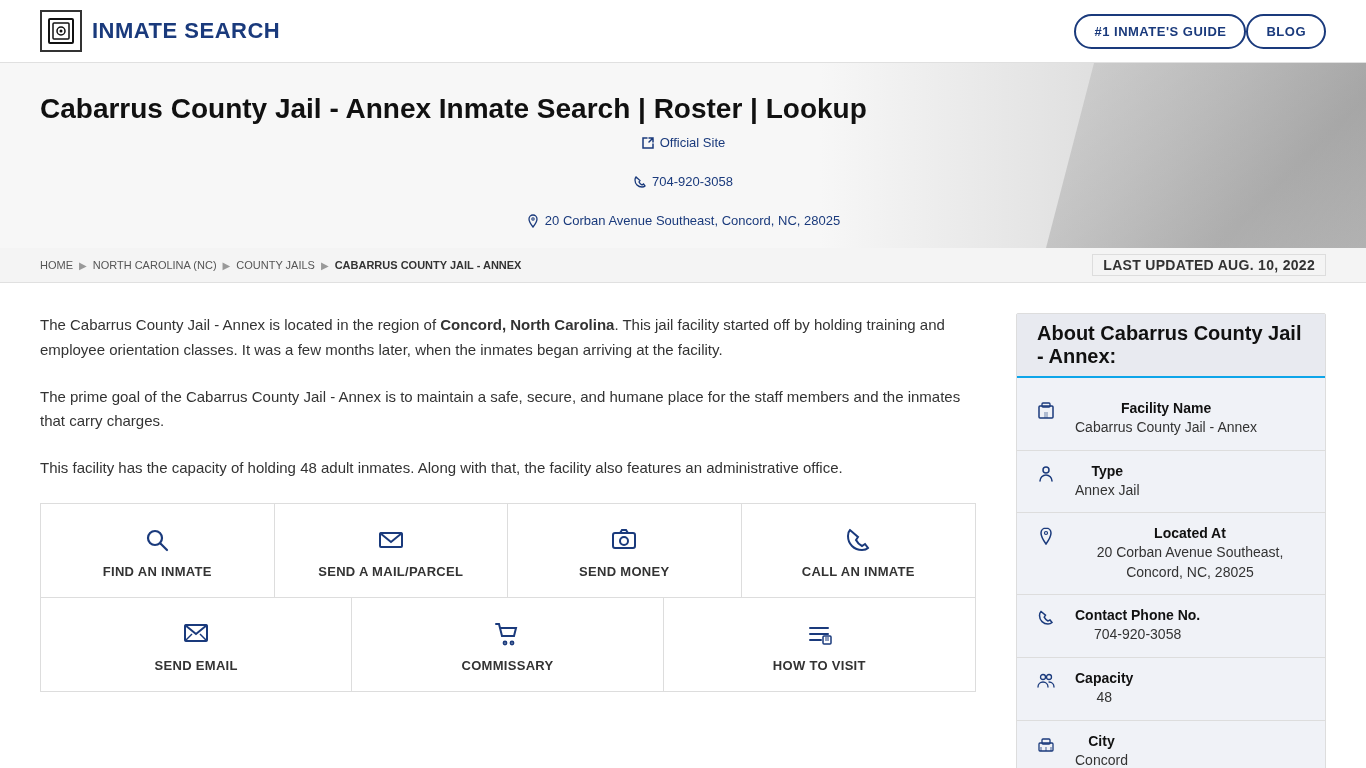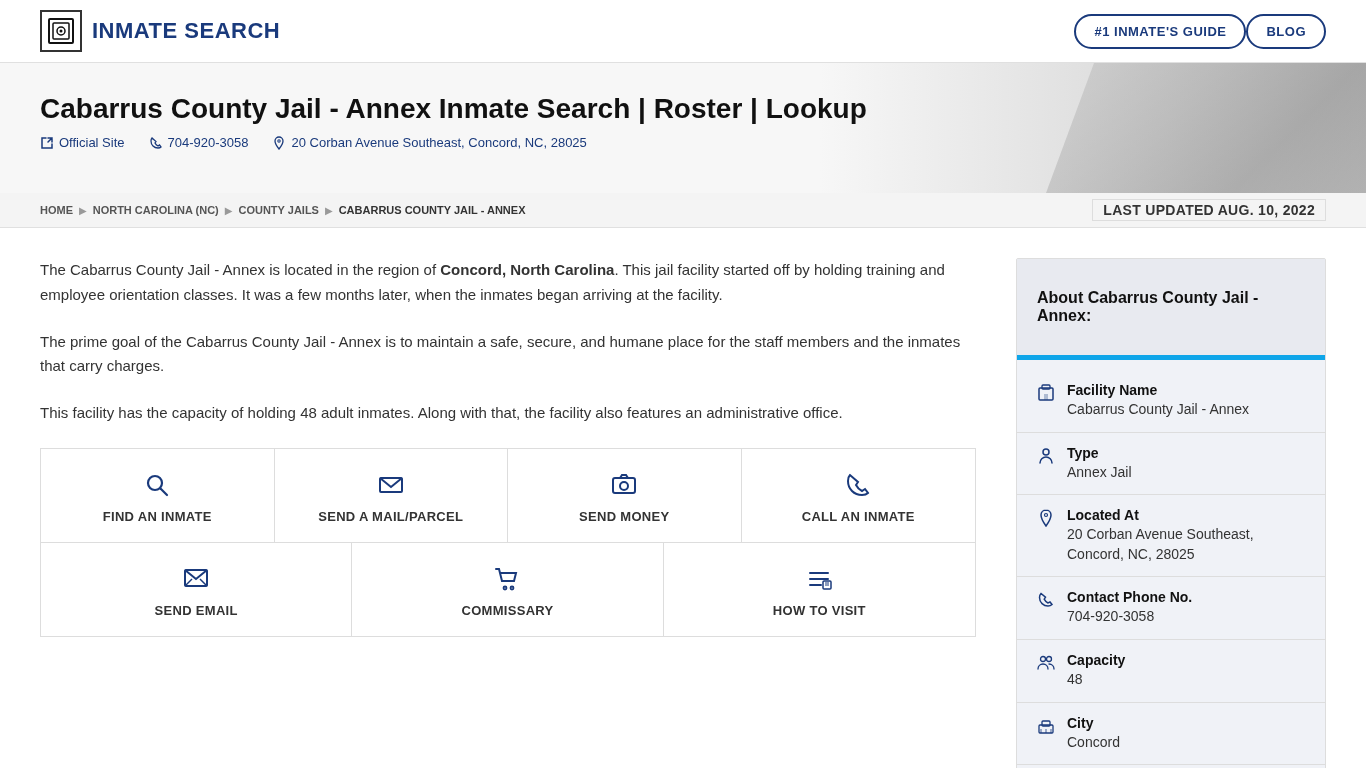--- a/index.html
+++ b/index.html
@@ -80,20 +80,21 @@
       z-index: 1;
     }
     .hero-meta {
       display: flex;
       gap: 24px;
       align-items: center;
       font-size: 13px;
       color: #444;
       position: relative;
       z-index: 1;
+      flex-direction: column;
     }
     .hero-meta-item {
       display: flex;
       align-items: center;
       gap: 5px;
       color: #1a3a7c;
       text-decoration: none;
     }
     .hero-meta-item svg { flex-shrink: 0; }
 
@@ -101,21 +102,21 @@
     .breadcrumb-bar {
       background: #f4f4f4;
       padding: 6px 40px;
       display: flex;
       align-items: center;
       gap: 6px;
       font-size: 11px;
       color: #555;
       border-bottom: 1px solid #e0e0e0;
     }
-    .breadcrumb-bar a { color: #555; text-decoration: none; font-weight: bold; }
+    .breadcrumb-bar a { color: #555; text-decoration: none; }
     .breadcrumb-sep { color: #999; font-size: 10px; }
     .breadcrumb-current { color: #333; font-weight: 600; }
     .last-updated {
       margin-left: auto;
       background: #f4f4f4;
       border: 1px solid #ddd;
       padding: 2px 10px;
       font-size: 14px;
       font-weight: 700;
       color: #333;
@@ -185,34 +186,35 @@
 
     
     .sidebar-card {
       background: #f0f2f7;
       border: 1px solid #ddd;
       border-radius: 2px;
       padding: 0;
     }
     .sidebar-card-header {
       background: #e8eaf0;
-      padding: 30px 20px;
-      font-size: 16px;
+      padding: 8px 20px;
+      font-size: 20px;
       font-weight: 700;
       color: #111;
-      border-bottom: 5px solid #0ea5e9;
+      border-bottom: 2px solid #0ea5e9;
     }
     .sidebar-card-body {
       padding: 10px 0;
     }
     .info-row {
       display: flex;
-      gap: 12px;
+      gap: 20px;
       align-items: flex-start;
       padding: 12px 20px;
+      text-align: center;
     }
     .info-row-icon {
       flex-shrink: 0;
       margin-top: 2px;
       color: #1a3a7c;
     }
     .info-row-content {}
     .info-row-label {
       font-size: 14px;
       font-weight: 700;

